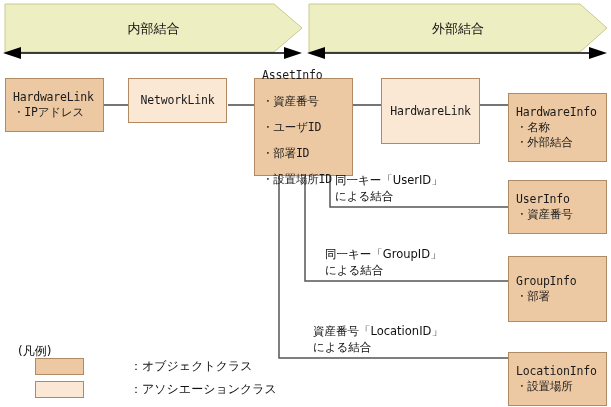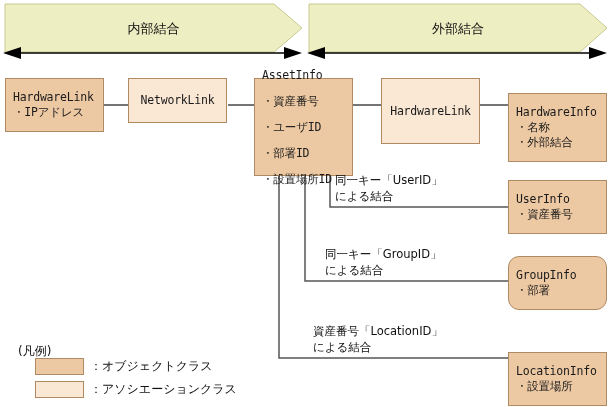--- a/index.html
+++ b/index.html
@@ -90,20 +90,21 @@
     box-sizing: border-box;
     border: 1px solid #b08a63;
     margin-right: 6px;
   }
   .legend-swatch.object { background: #edc9a3; }
   .legend-swatch.assoc  { background: #fae7d4; }
   .legend-text {
     font-family: "DejaVu Sans", "Liberation Sans", sans-serif;
     font-size: 12px;
     color: #111;
+    margin-left: 40px;
   }
 </style>
 </head>
 <body>
 
 <div id="canvas">
 
   <svg class="layer-svg" viewBox="0 0 611 407" xmlns="http://www.w3.org/2000/svg">
 
     <polygon points="5,4 274,4 302,28 274,52 5,52" fill="#eeeec3" stroke="#c9c98f" stroke-width="1"></polygon>
@@ -164,21 +165,21 @@
     <div class="title">HardwareInfo</div>
     <div class="attr">・名称</div>
     <div class="attr">・外部結合</div>
   </div>
 
   <div class="node object" style="left:508px; top:180px; width:99px; height:54px;">
     <div class="title">UserInfo</div>
     <div class="attr">・資産番号</div>
   </div>
 
-  <div class="node object" style="left:508px; top:256px; width:99px; height:54px;border-radius:11px;">
+  <div class="node object" style="left:508px; top:256px; width:99px; height:66px;">
     <div class="title">GroupInfo</div>
     <div class="attr">・部署</div>
   </div>
 
   <div class="node object" style="left:508px; top:352px; width:99px; height:54px;">
     <div class="title">LocationInfo</div>
     <div class="attr">・設置場所</div>
   </div>
 
   <div class="join-label" style="left:335px; top:172px; width:170px;">

